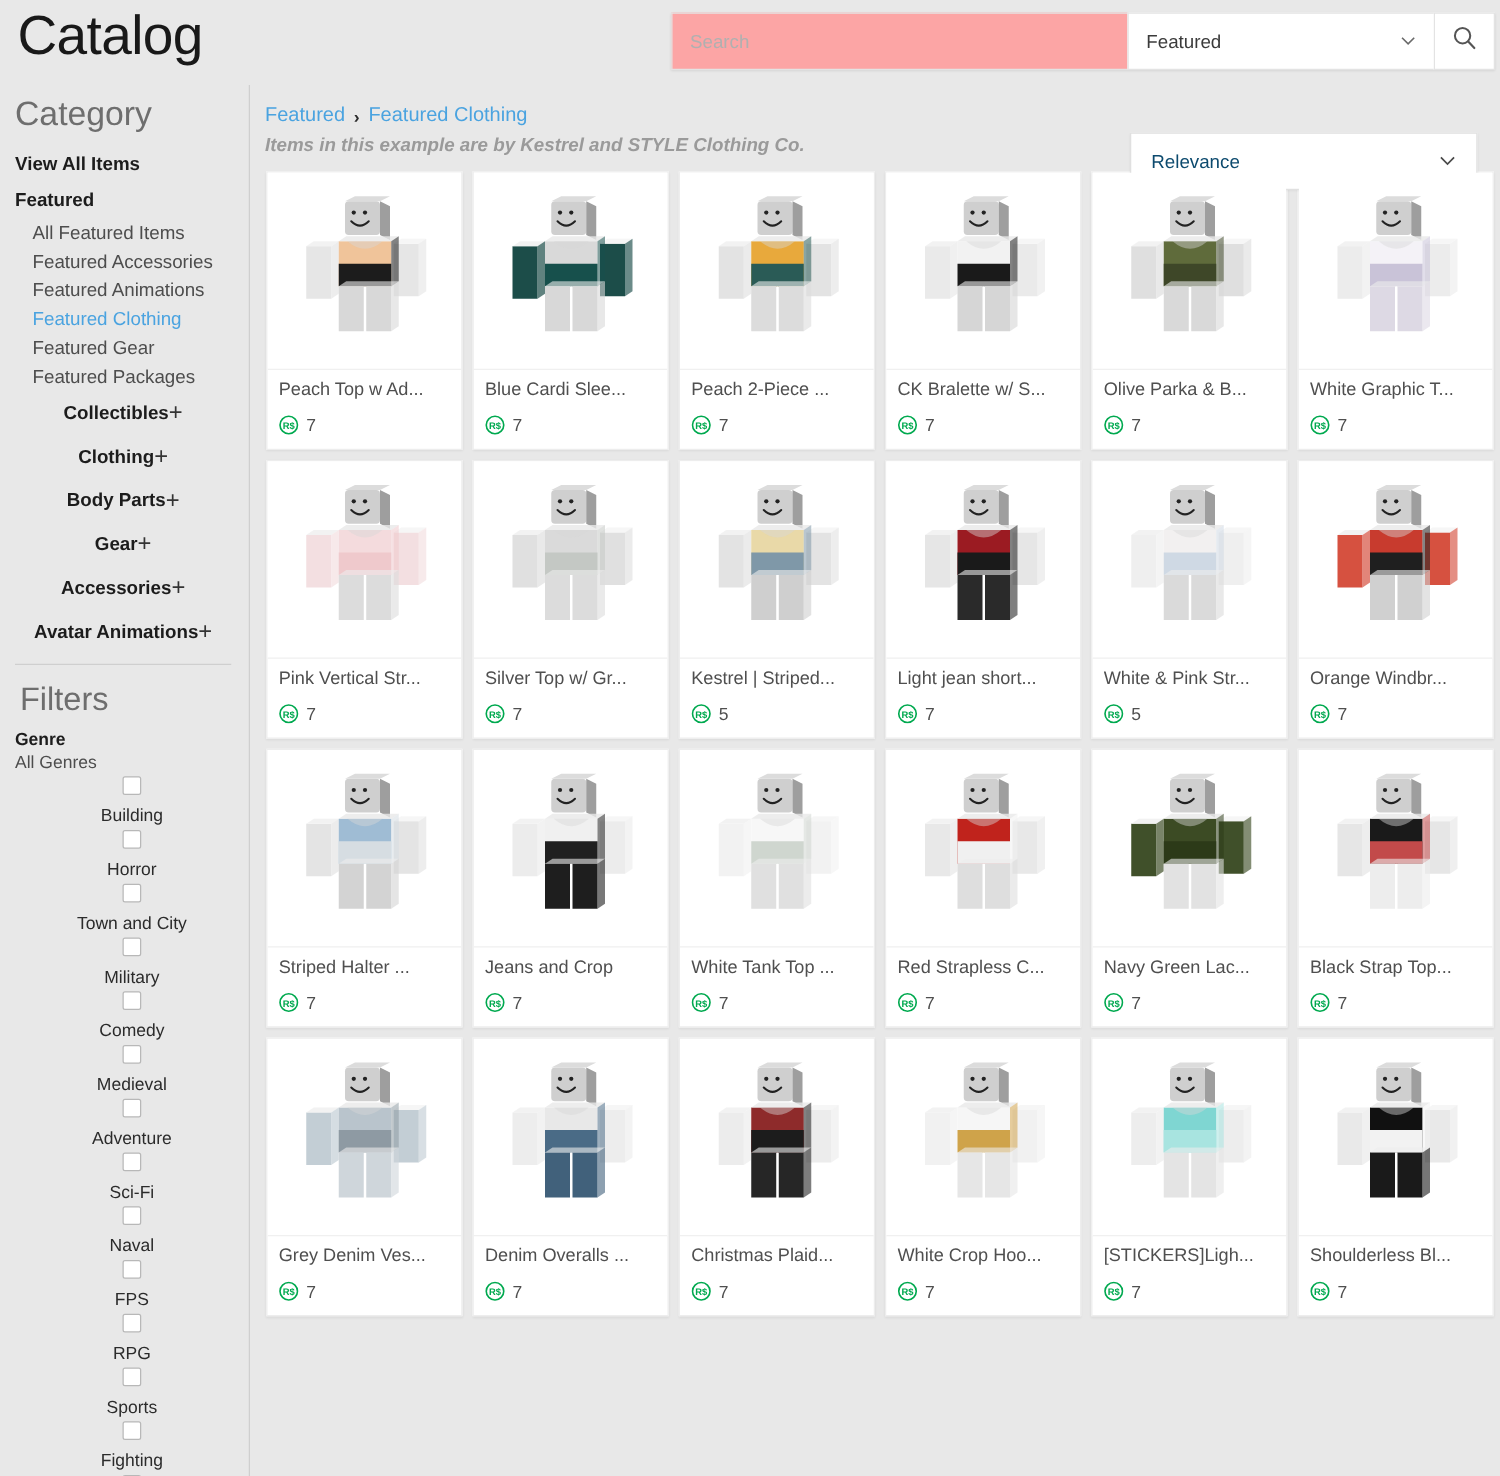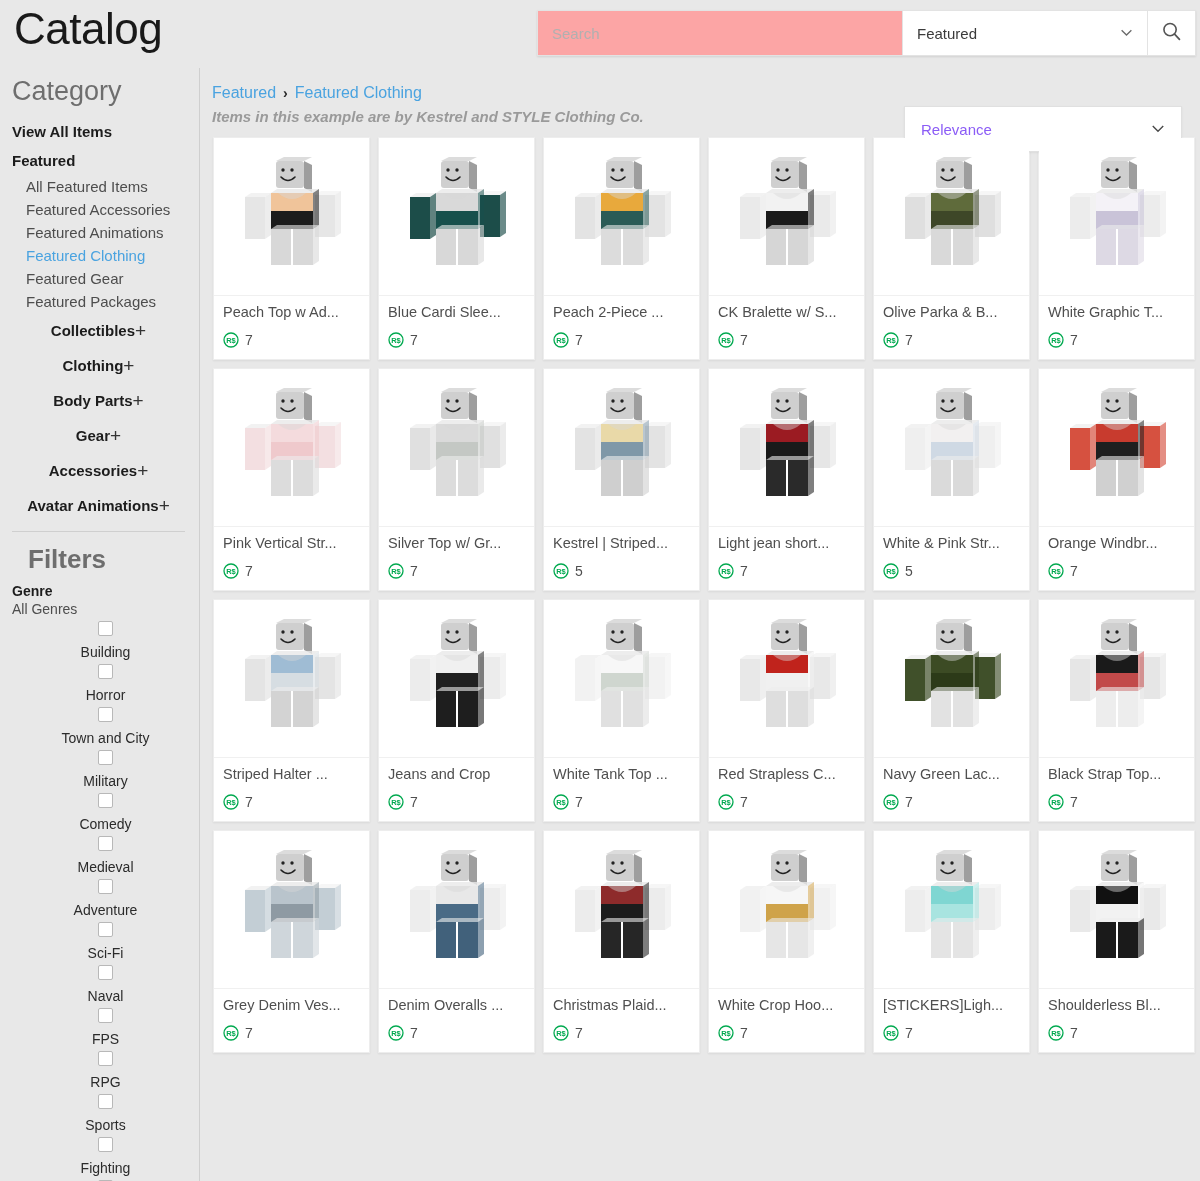--- a/index.html
+++ b/index.html
@@ -137,22 +137,21 @@
     line-height: 1;
   }
   .side-divider {
     height: 1px;
     background: #cfcfcf;
     margin: 8px 14px 0 0;
   }
   .filters-head {
     font-size: 26px;
     color: #6e6e6e;
-    margin: 12px 0 8px 16px;
-    font-weight: bold;
+    margin: 12px 0 8px 4px;
   }
   .filter-label {
     font-size: 14px;
     font-weight: bold;
     color: #1c1c1c;
     margin: 4px 0 2px 0;
   }
   .filter-all {
     font-size: 14px;
     color: #4d4d4d;
@@ -250,21 +249,21 @@
   }
   .sort-select {
     position: absolute;
     right: 18px; top: 38px;
     width: 278px; height: 46px;
     background: #fff;
     border: 1px solid #e0e0e0;
     display: flex; align-items: center;
     padding: 0 16px;
     font-size: 15px;
-    color: #8b5cf6;
+    color: #0c4a6e;
     cursor: pointer;
     box-shadow: 0 1px 2px rgba(0,0,0,.06);
   }
   .sort-select .chev {
     position: absolute; right: 16px; top: 50%;
     transform: translateY(-55%);
     width: 14px; height: 14px;
   }
 
   

